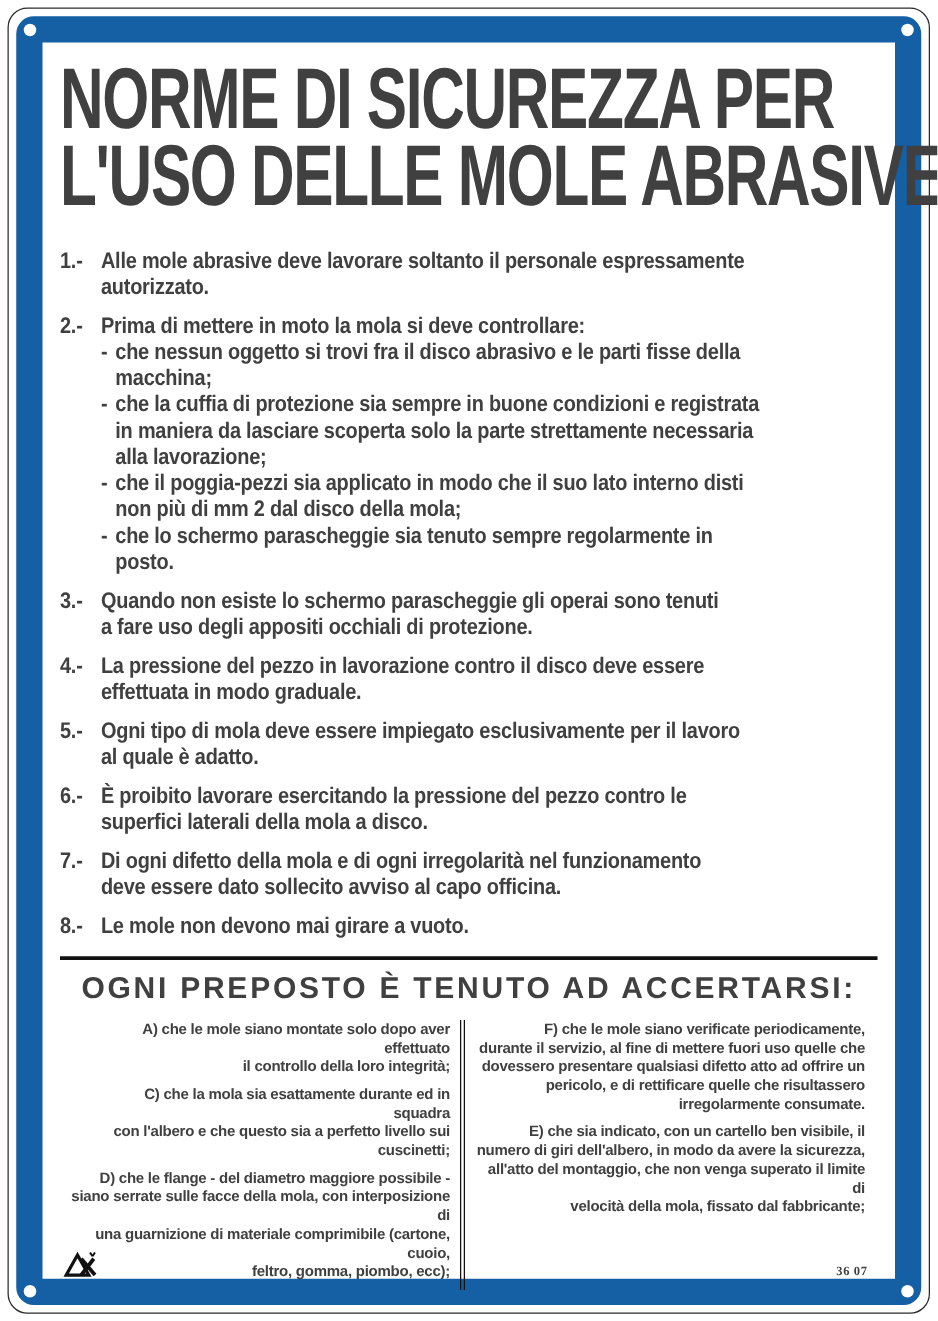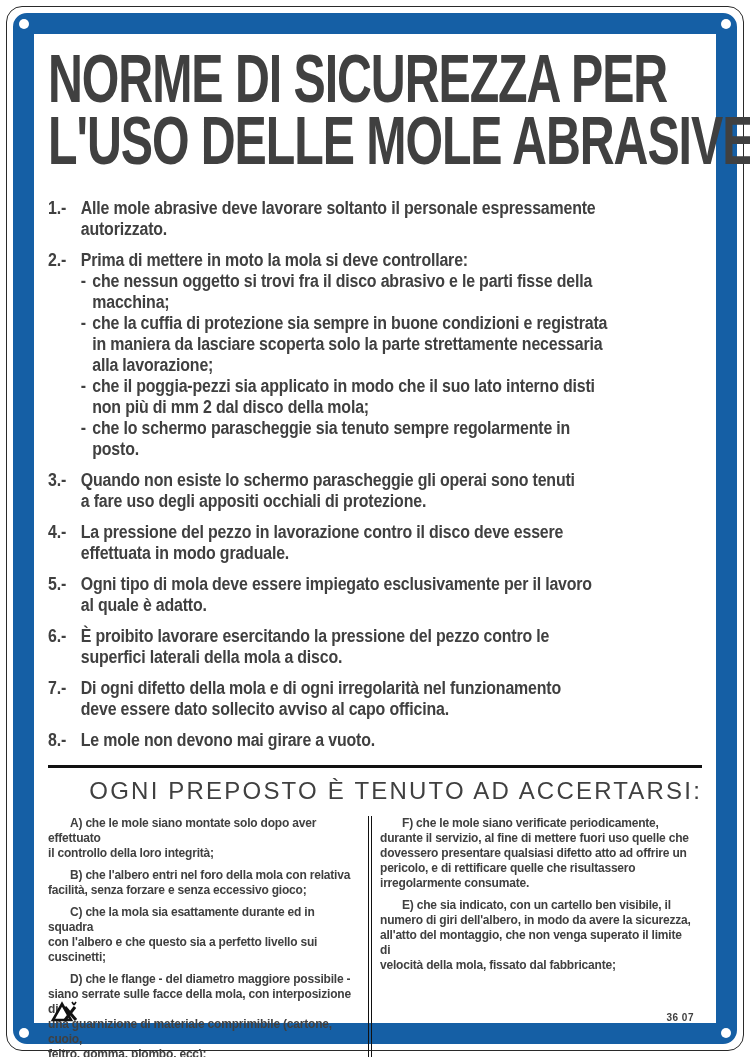--- a/index.html
+++ b/index.html
@@ -31,33 +31,33 @@
          font-weight:bold;font-size:18px;line-height:21px;letter-spacing:-0.2px;}
   .item{position:relative;padding-left:37px;margin-bottom:10px;}
   .item .num{position:absolute;left:0;top:0;}
   .itext{white-space:pre-wrap;}
   .subs{margin-top:0;}
   .sub{position:relative;padding-left:13px;}
   .sub .dash{position:absolute;left:0;top:0;}
 
   
   .hrule{border:none;border-top:3px solid #111;margin:14px 0 10px 0;}
-  .subheading{text-align:right;font-weight:normal;font-size:24px;line-height:26px;
+  .subheading{text-align:center;font-weight:bold;font-size:24px;line-height:26px;
               letter-spacing:2.2px;white-space:nowrap;}
   .columns{display:flex;margin-top:12px;font-weight:bold;font-size:12px;
            line-height:15px;letter-spacing:-0.2px;}
   .col{width:312px;}
-  .col .colp{white-space:pre-wrap;text-indent:22px;margin:0 0 7px 0;}
+  .col .colp{white-space:pre-wrap;text-indent:22px;margin:0 0 7px 0;text-align:right;}
   .col-divider{width:2px;border-left:1.5px solid #111;border-right:1.5px solid #111;
                margin:0 8px;align-self:stretch;}
 
   .footer{position:absolute;left:14px;right:14px;bottom:0;display:flex;
           justify-content:space-between;align-items:flex-end;}
   .logo{width:32px;height:24px;margin-left:2px;}
-  .code{font-size:10px;font-weight:bold;margin-right:8px;letter-spacing:0.5px;}
+  .code{font-size:10px;font-weight:bold;margin-right:8px;letter-spacing:0.5px;font-family:Liberation Serif, serif;}
 </style>
 </head>
 <body>
 
 <div class="page">
 
   <div class="sign-edge"></div>
   <div class="blue-frame"></div>
   <div class="hole tl"></div>
   <div class="hole tr"></div>
@@ -145,22 +145,20 @@
     </div>
 
     <hr class="hrule">
 
     <div class="subheading">OGNI PREPOSTO È TENUTO AD ACCERTARSI:</div>
 
     <div class="columns">
       <div class="col">
         <p class="colp">A) che le mole siano montate solo dopo aver effettuato
 il controllo della loro integrità;</p>
-        <p class="colp">B) che l'albero entri nel foro della mola con relativa
-facilità, senza forzare e senza eccessivo gioco;</p>
         <p class="colp">C) che la mola sia esattamente durante ed in squadra
 con l'albero e che questo sia a perfetto livello sui cuscinetti;</p>
         <p class="colp">D) che le flange - del diametro maggiore possibile -
 siano serrate sulle facce della mola, con interposizione di
 una guarnizione di materiale comprimibile (cartone, cuoio,
 feltro, gomma, piombo, ecc);</p>
       </div>
       <div class="col-divider"></div>
       <div class="col">
         <p class="colp">F) che le mole siano verificate periodicamente,

